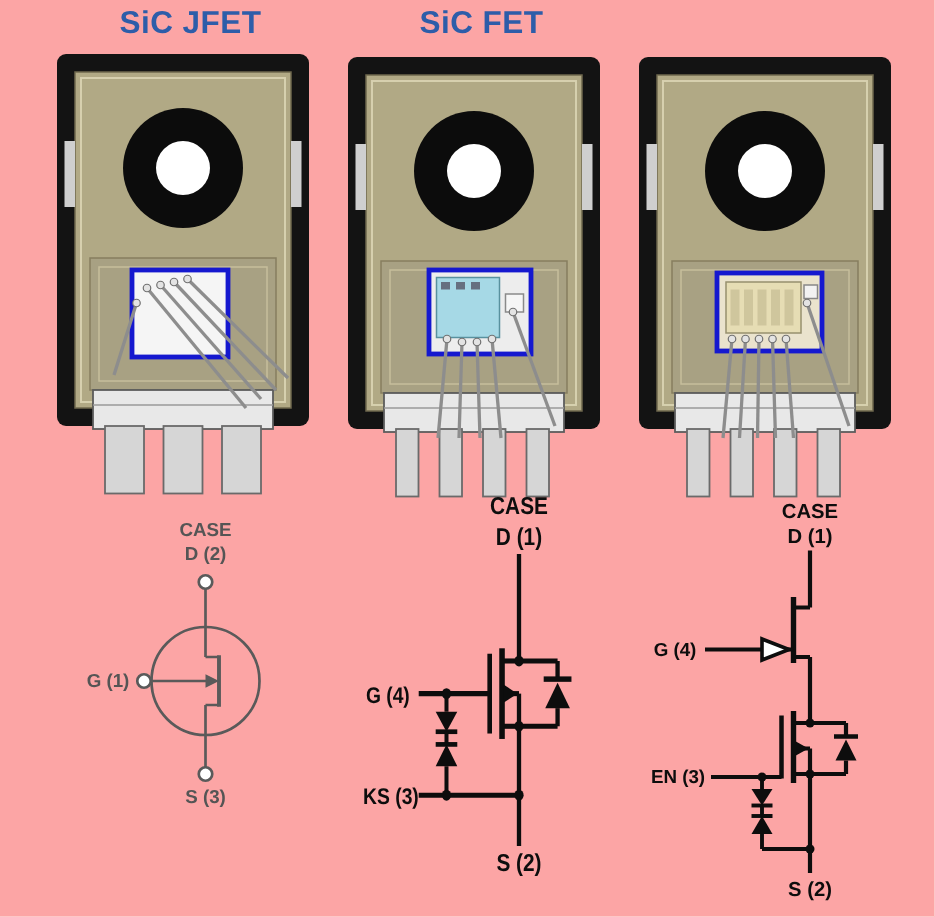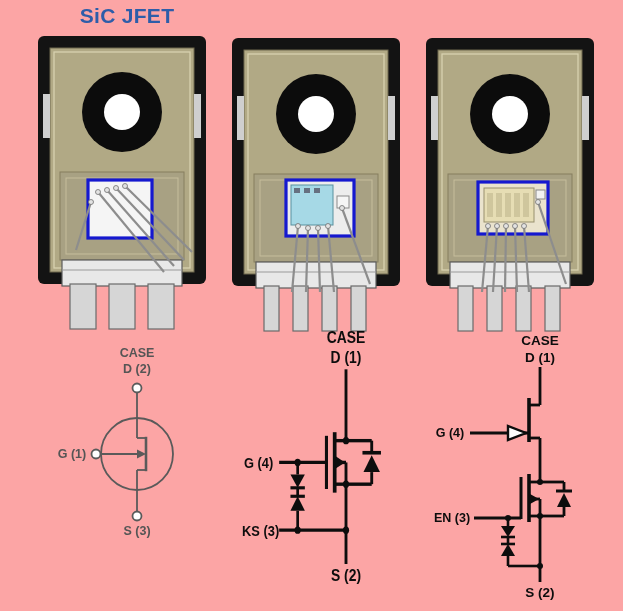--- a/index.html
+++ b/index.html
@@ -12,20 +12,21 @@
   .sch1-label { font-size:12.5px; font-weight:600; fill:#555555; }
   .sch-label  { font-size:12.5px; font-weight:bold; fill:#0d0d0d; }
   .sch-label-lg { font-size:13.5px; font-weight:bold; fill:#0d0d0d; }
 </style>
 </head>
 <body>
 
 <div class="stage">
 
   <div class="title" style="left:36px;width:182px">SiC JFET</div>
+  <div class="title" style="left:230px;width:182px">SiC FET</div>
 
   <svg class="abs" style="left:36px;top:34px" width="172" height="296" viewBox="0 0 172 296">
     <g>
       <rect x="2" y="2" width="168" height="248" rx="6" fill="#131313"></rect>
       <rect x="14" y="14" width="144" height="224" fill="#b1a985" stroke="#6f684e"></rect>
       <rect x="18" y="18" width="136" height="216" fill="none" stroke="#d8d1b0" stroke-width="1.3"></rect>
       <rect x="7" y="60" width="7" height="44" fill="#cfcfcf"></rect>
       <rect x="158" y="60" width="7" height="44" fill="#cfcfcf"></rect>
     </g>
     <g>

